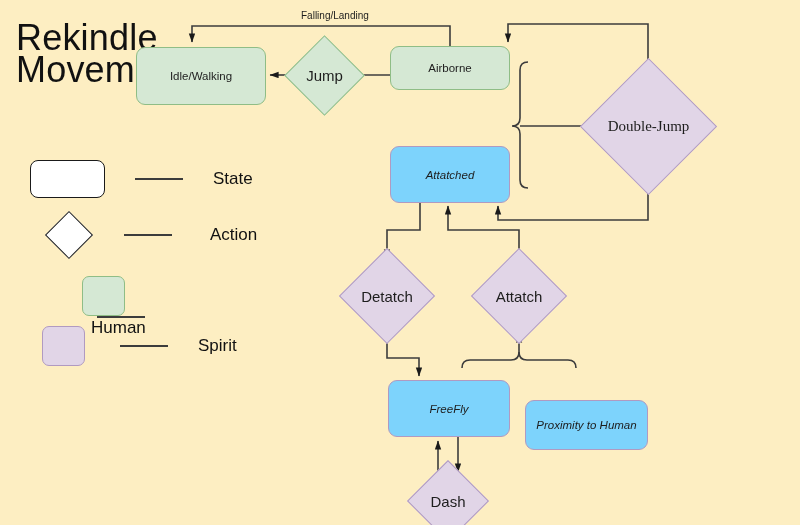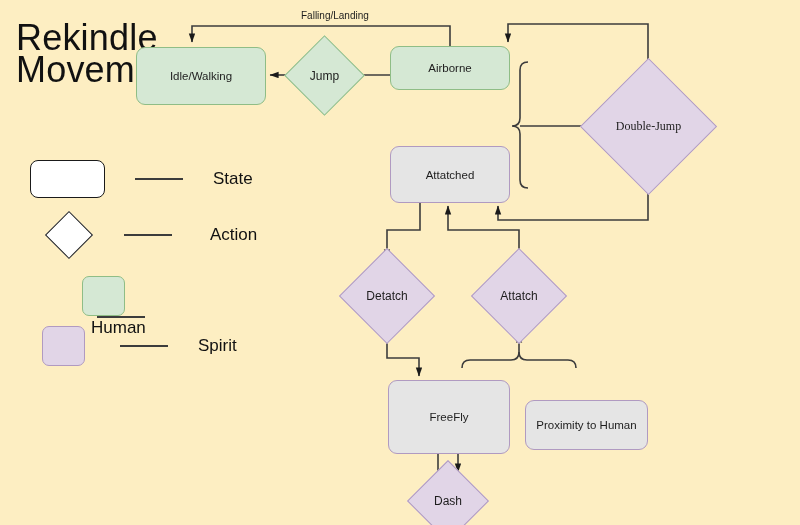--- a/index.html
+++ b/index.html
@@ -32,39 +32,40 @@
     text-align:center;
   }
   .box{
     border-radius:9px;
     border:1px solid #8fbd86;
     background:#d5e8d4;
     justify-content:center;
   }
   .box.spirit{
     border-color:#b09ac1;
-    background:#e5e5e5;
+    background:#7dd3fc;
+    font-style:italic;
   }
   .diamond-wrap{
     position:absolute;
     display:flex;align-items:center;justify-content:center;
   }
   .diamond-shape{
     position:absolute;inset:0;
     transform:rotate(45deg);
     border:1px solid #8fbd86;
     background:#d5e8d4;
   }
   .diamond-shape.spirit{
     border-color:#b09ac1;
     background:#e1d5e7;
   }
   .diamond-label{
     position:relative;
-    font-size:12px;
+    font-size:15px;
     color:#1d1d1d;
     white-space:nowrap;
     z-index:2;
   }
 
   
   .edge-label{
     position:absolute;
     font-size:10px;
     color:#1d1d1d;
@@ -175,21 +176,21 @@
 <div class="diamond-wrap" style="left:353px;top:262px;width:68px;height:68px;">
   <span class="diamond-shape spirit"></span>
   <span class="diamond-label">Detatch</span>
 </div>
 
 <div class="diamond-wrap" style="left:485px;top:262px;width:68px;height:68px;">
   <span class="diamond-shape spirit"></span>
   <span class="diamond-label">Attatch</span>
 </div>
 
-<div class="node box spirit" style="left:388px;top:380px;width:122px;height:74px;">
+<div class="node box spirit" style="left:388px;top:380px;width:122px;height:57px;">
   <span>FreeFly</span>
 </div>
 
 <div class="node box spirit" style="left:525px;top:400px;width:123px;height:50px;">
   <span>Proximity to Human</span>
 </div>
 
 <div class="diamond-wrap" style="left:419px;top:472px;width:58px;height:58px;">
   <span class="diamond-shape spirit"></span>
   <span class="diamond-label">Dash</span>

